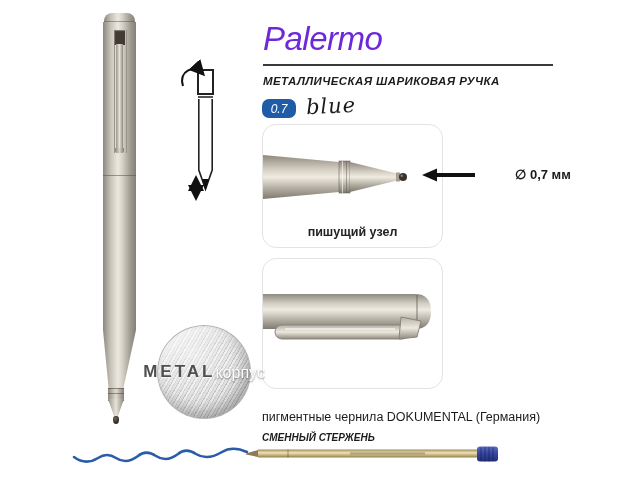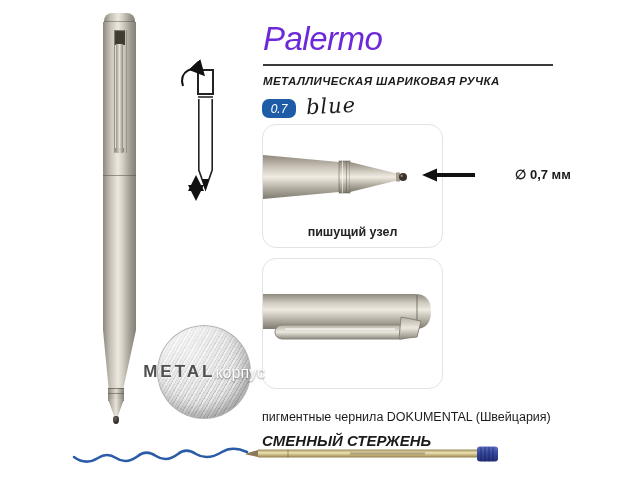--- a/index.html
+++ b/index.html
@@ -55,21 +55,21 @@
       repeating-linear-gradient(120deg,#ececec 0 2px,#cfcfcf 2px 3px,#e0e0e0 3px 5px,#c3c3c3 5px 6px),
       linear-gradient(135deg,#efefef,#969696);
     box-shadow: inset 0 0 0 1px #b3b3b3, inset -5px -7px 14px rgba(0,0,0,.28), inset 5px 7px 12px rgba(255,255,255,.55);
     display:flex;flex-direction:row;align-items:center;justify-content:center;
   }
   .metal-word{font-size:17px;font-weight:700;letter-spacing:3px;color:#4f4f4f;text-shadow:0 1px 1px rgba(255,255,255,.7);}
   .metal-sub{font-size:16px;color:#fdfdfd;margin-top:2px;text-shadow:0 1px 2px rgba(0,0,0,.45);}
 
   
   .ink-line{left:262px;top:410px;font-size:12.5px;color:#1b1b1b;}
-  .refill-line{left:262px;top:432px;font-size:15px;font-weight:700;font-style:italic;color:#1b1b1b;}
+  .refill-line{left:262px;top:432px;font-size:10px;font-weight:700;font-style:italic;color:#1b1b1b;}
 
   
   .pen{left:103px;top:13px;width:33px;height:412px;}
   .pen .part{position:absolute;}
   .metal-h{background:linear-gradient(90deg,#8d887e 0%,#c6c1b7 22%,#ece8df 45%,#d8d3c9 58%,#a29d92 82%,#847f75 100%);}
   .pen .cap-top{left:1px;top:0;width:31px;height:10px;border-radius:8px 8px 2px 2px;}
   .pen .cap-rim{left:1px;top:8px;width:31px;height:2px;background:rgba(90,85,76,.5);}
   .pen .barrel-up{left:0;top:9px;width:33px;height:159px;}
   .pen .clip-slot{left:11px;top:17px;width:11px;height:123px;border-left:1px solid #97928a;border-right:1px solid #97928a;}
   .pen .clip-cut{left:11px;top:17px;width:11px;height:15px;background:#413b31;box-shadow:inset 1px 1px 1px rgba(255,255,255,.35);}
@@ -184,21 +184,21 @@
       <path d="M138,58 L158,62 L154,78 L136,80 Z" fill="url(#clipGrad)" stroke="#8a857b" stroke-width="1"></path>
       <line x1="22" y1="70" x2="132" y2="70" stroke="rgba(255,255,255,.7)" stroke-width="1.5"></line>
     </svg>
   </div>
 
   <div class="abs metal-badge">
     <div class="metal-word">METAL</div>
     <div class="metal-sub">корпус</div>
   </div>
 
-  <div class="abs ink-line">пигментные чернила DOKUMENTAL (Швейцария)</div>
+  <div class="abs ink-line">пигментные чернила DOKUMENTAL (Германия)</div>
   <div class="abs refill-line">СМЕННЫЙ СТЕРЖЕНЬ</div>
 
   <svg class="abs refill-art" width="450" height="30" viewBox="0 0 450 30">
     <defs>
       <linearGradient id="brassGrad" x1="0" y1="0" x2="0" y2="1">
         <stop offset="0" stop-color="#9a8a58"></stop>
         <stop offset="0.4" stop-color="#eee2b4"></stop>
         <stop offset="0.7" stop-color="#c7b27a"></stop>
         <stop offset="1" stop-color="#8f7f4e"></stop>
       </linearGradient>

